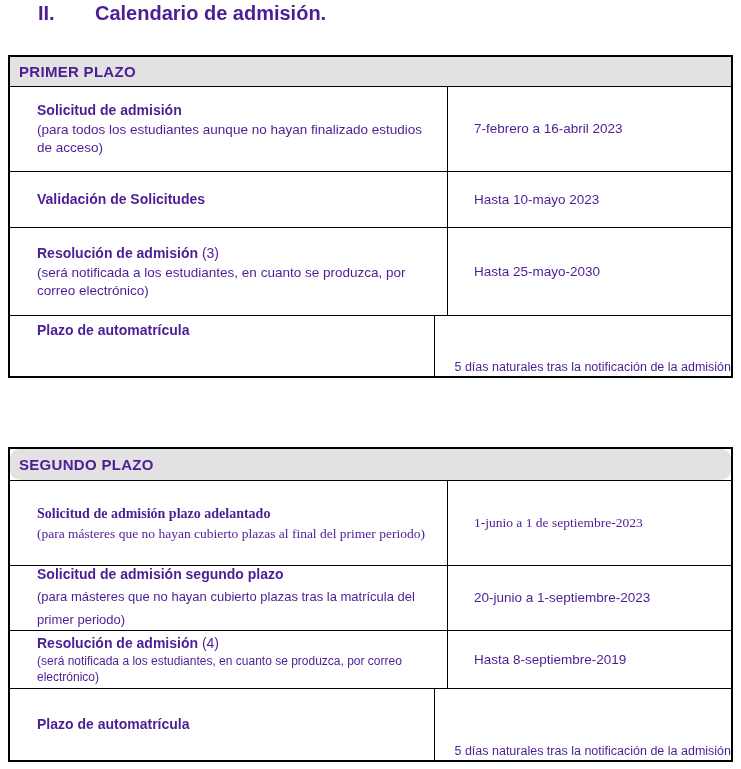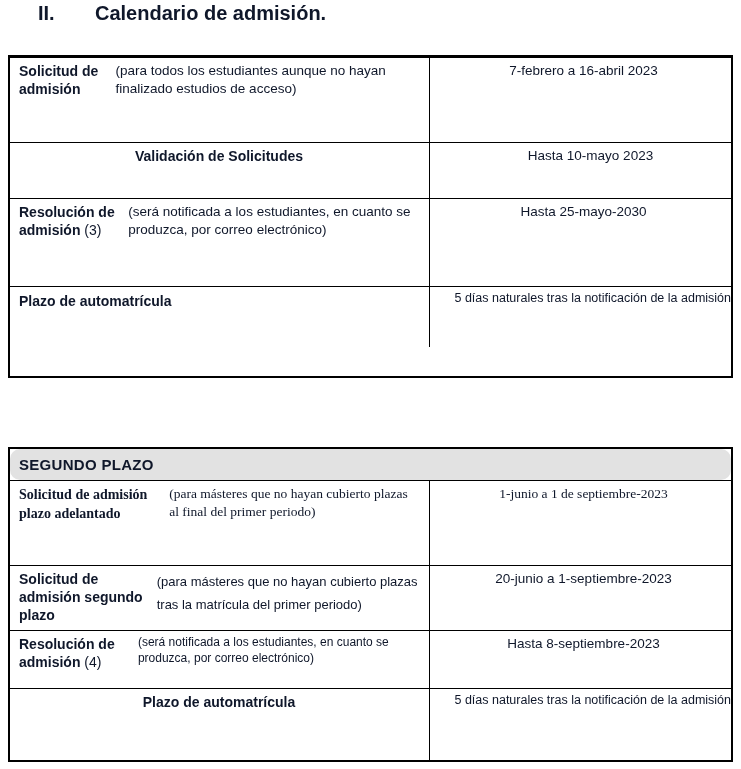--- a/index.html
+++ b/index.html
@@ -2,21 +2,21 @@
 <html><head>
 <meta charset="utf-8">
 <style>
   * { margin: 0; padding: 0; box-sizing: border-box; }
   html, body { background: #ffffff; }
   .doc {
     position: relative;
     width: 741px;
     height: 769px;
     background: #ffffff;
-    color: #0f172a;
+    color: #4c1d95;
     font-family: "Liberation Sans", sans-serif;
     overflow: hidden;
   }
   .title {
     position: absolute;
     top: 2px;
     left: 38px;
     font-size: 20px;
     font-weight: bold;
     white-space: nowrap;
@@ -40,29 +40,29 @@
     letter-spacing: 0.3px;
     display: flex;
     align-items: center;
     padding-left: 9px;
   }
   .tbl1 .hdr { height: 29px; }
   .tbl2 .hdr { height: 31px; border-radius: 10px; }
 
   .row { display: flex; border-top: 1.5px solid #000000; }
   .tbl1 .row1 { height: 85px; }
-  .tbl1 .row2 { height: 56px; gap: 14px; }
+  .tbl1 .row2 { height: 56px; }
   .tbl1 .row3 { height: 88px; }
   .tbl1 .row4 { height: 61px; }
   .tbl2 .row1 { height: 85px; font-family: Liberation Serif, serif; }
   .tbl2 .row2 { height: 65px; }
   .tbl2 .row3 { height: 58px; }
   .tbl2 .row4 { height: 72px; }
 
-  .cell { display: flex; justify-content: center; }
+  .cell { display: flex; flex-direction: column; justify-content: center; margin-left: 18px; }
   .cell.left {
     width: 420px;
     border-right: 1.5px solid #000000;
     padding: 4px 10px 4px 9px;
   }
   .cell.right {
     flex: 1;
     padding: 4px 2px 4px 8px;
     font-size: 13.5px;
     line-height: 18px;
@@ -84,20 +84,21 @@
   }
 </style>
 </head>
 <body>
 
 <div class="doc">
 
   <div class="title"><span class="num">II.</span><span>Calendario de admisión.</span></div>
 
   <div class="tbl tbl1">
+    <div class="hdr">PRIMER PLAZO</div>
 
     <div class="row row1">
       <div class="cell left">
         <div class="rtline"><span class="rt">Solicitud de admisión</span></div>
         <div class="note">(para todos los estudiantes aunque no hayan finalizado estudios de acceso)</div>
       </div>
       <div class="cell right">
         <span>7-febrero a 16-abril 2023</span>
       </div>
     </div>
@@ -153,21 +154,21 @@
         <span>20-junio a 1-septiembre-2023</span>
       </div>
     </div>
 
     <div class="row row3">
       <div class="cell left">
         <div class="rtline"><span class="rt">Resolución de admisión</span><span class="rs"> (4)</span></div>
         <div class="note">(será notificada a los estudiantes, en cuanto se produzca, por correo electrónico)</div>
       </div>
       <div class="cell right">
-        <span>Hasta 8-septiembre-2023</span>
+        <span>Hasta 8-septiembre-2019</span>
       </div>
     </div>
 
     <div class="row row4">
       <div class="cell left">
         <div class="rtline"><span class="rt">Plazo de automatrícula</span></div>
       </div>
       <div class="cell right vflush">
         <span>5 días naturales tras la notificación de la admisión</span>
       </div>

